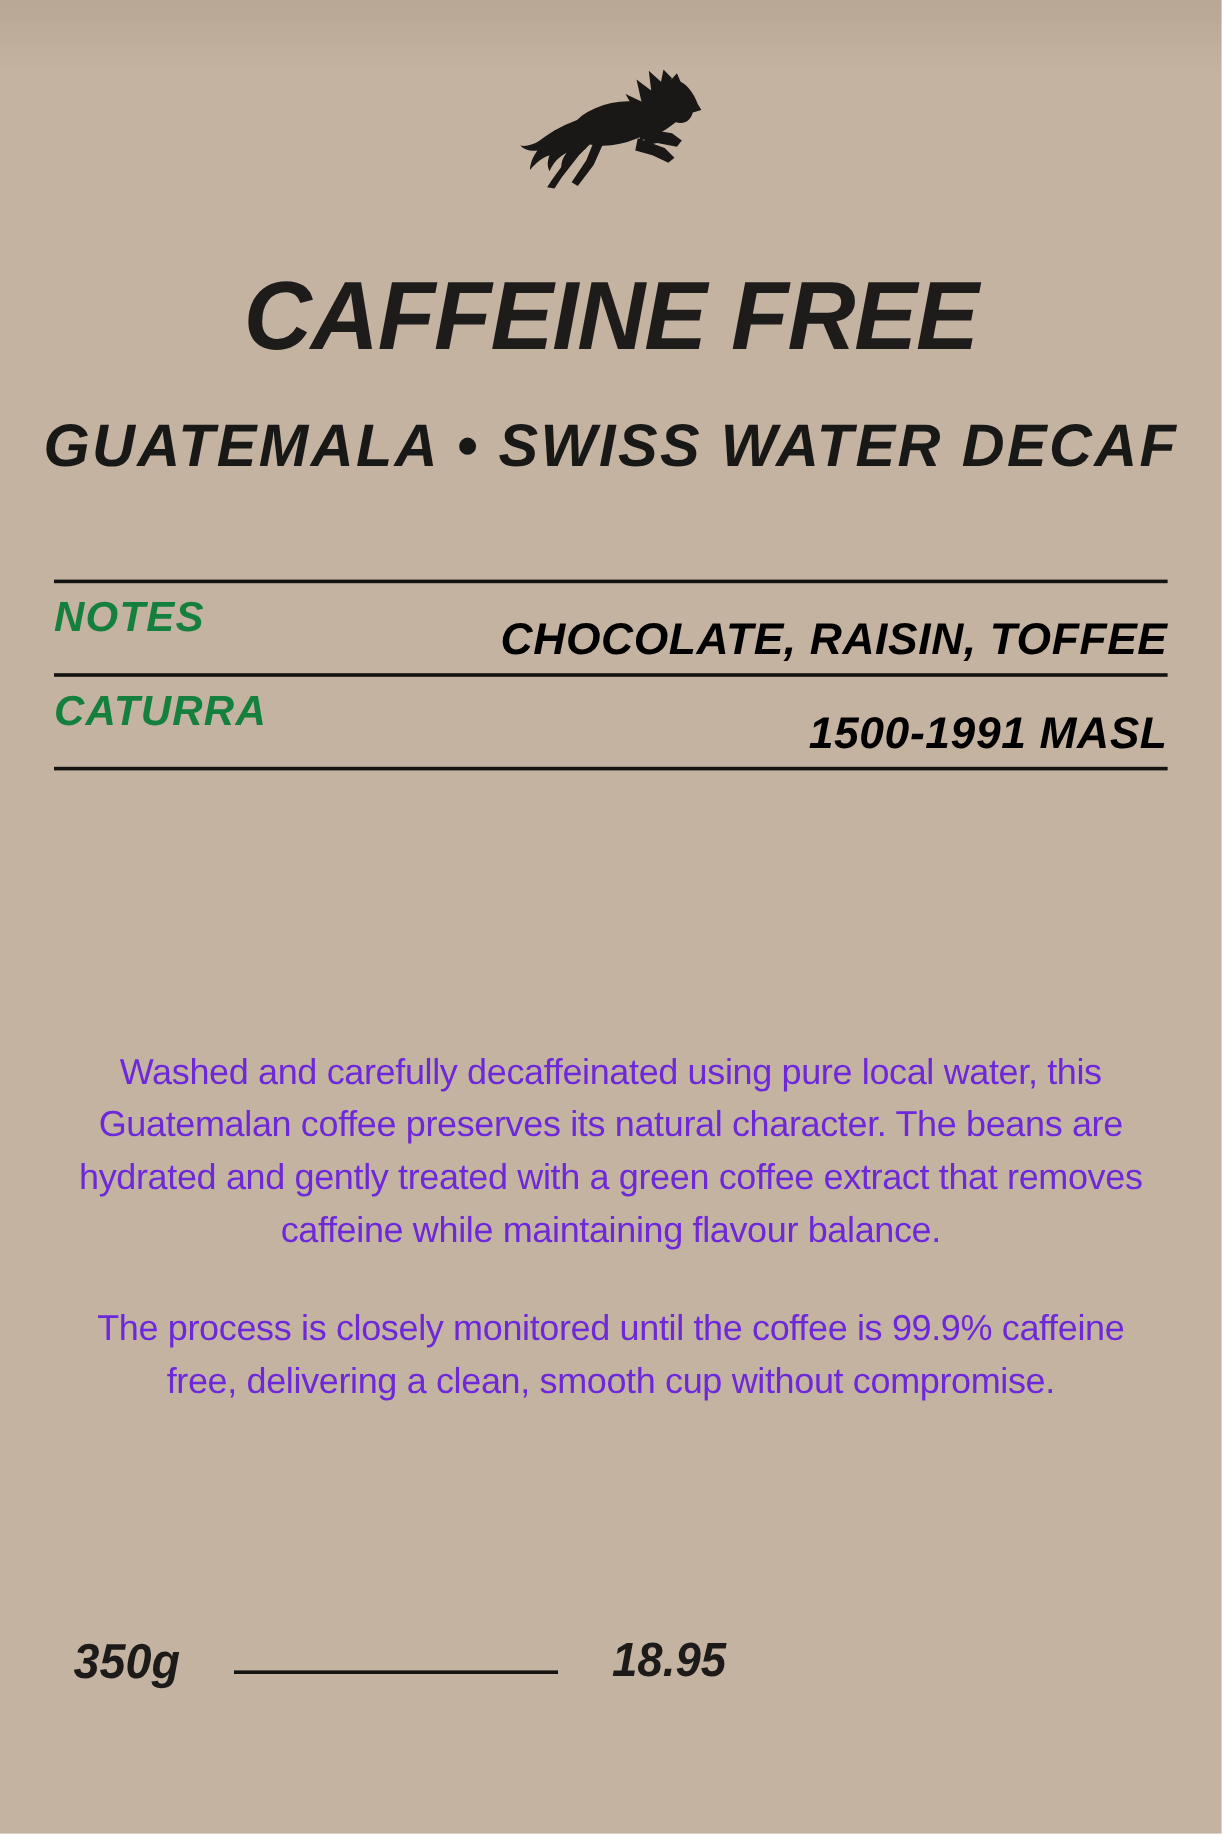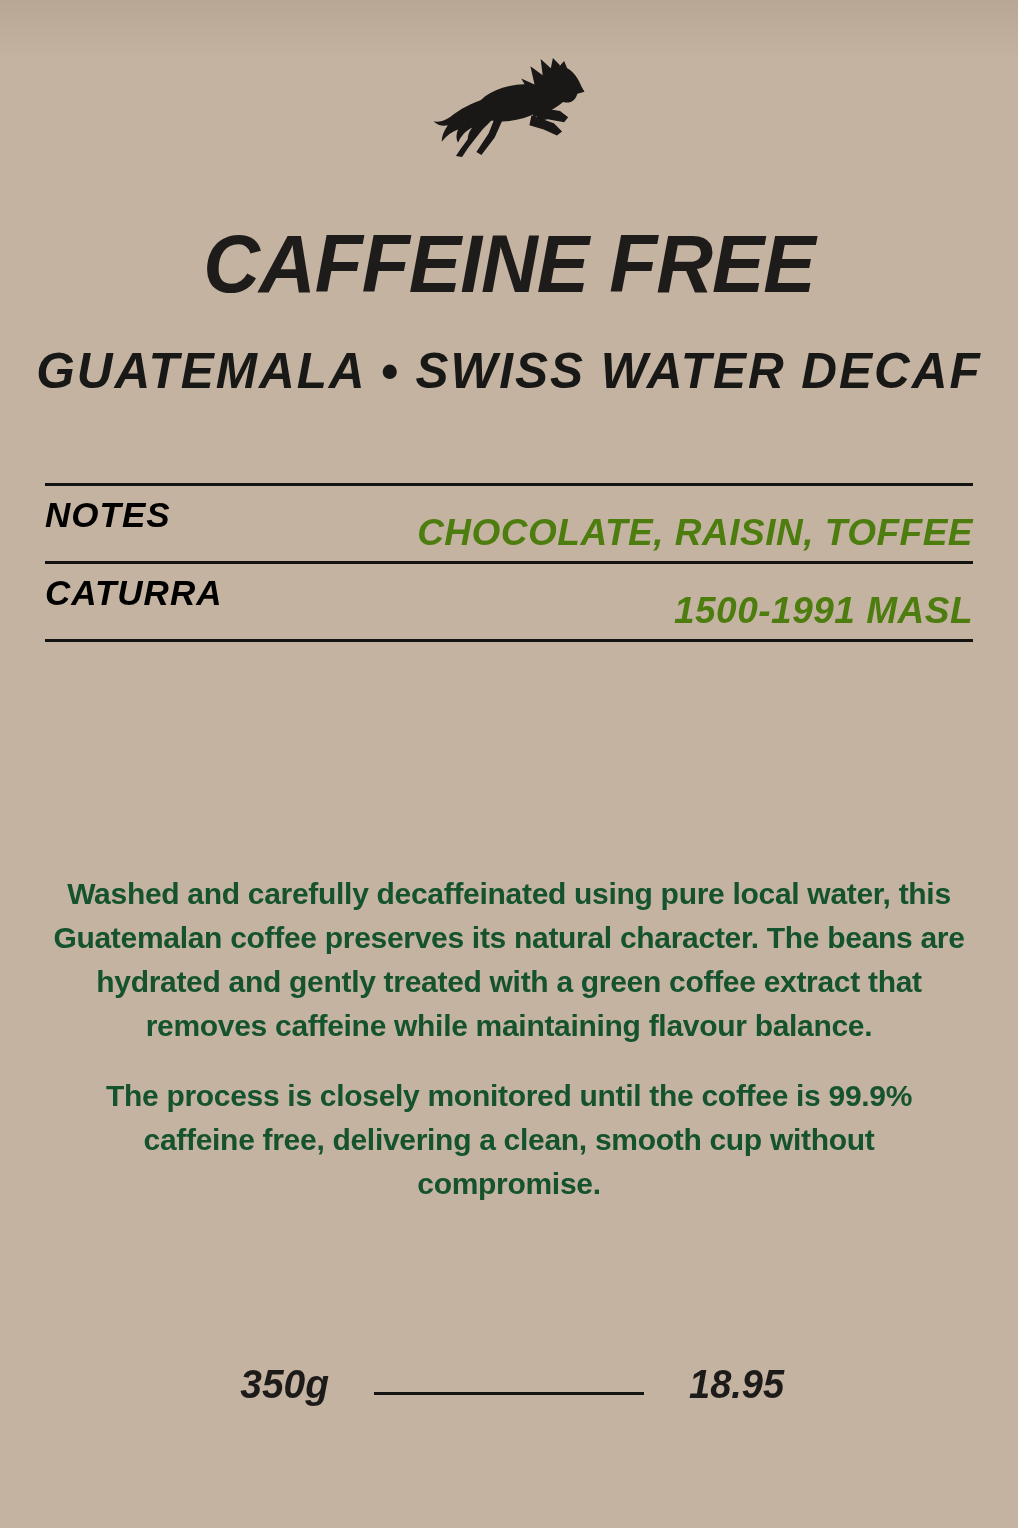--- a/index.html
+++ b/index.html
@@ -31,38 +31,38 @@
   .specs{
     position:absolute;top:483px;left:45px;right:45px;
     border-bottom:3px solid #131312;
   }
   .spec-row{
     height:75px;border-top:3px solid #131312;
     display:flex;justify-content:space-between;
   }
   .spec-label{
     font-size:35px;font-weight:bold;font-style:italic;
-    letter-spacing:1px;margin-top:9px;color:#000000;text-align:center;
+    letter-spacing:1px;margin-top:9px;color:#15803d;text-align:center;
   }
   .spec-value{
     font-size:37px;font-weight:bold;font-style:italic;
-    letter-spacing:0.5px;align-self:flex-end;margin-bottom:7px;color:#4d7c0f;
+    letter-spacing:0.5px;align-self:flex-end;margin-bottom:7px;color:#000000;
   }
   .description{
     position:absolute;top:872px;left:48px;right:48px;
     text-align:center;
   }
   .description p{
-    margin:0;font-size:30px;font-weight:bold;line-height:44px;
-    letter-spacing:-0.3px;color:#14532d;
+    margin:0;font-size:30px;font-weight:normal;line-height:44px;
+    letter-spacing:-0.3px;color:#6d28d9;
   }
-  .description p + p{margin-top:26px;}
+  .description p + p{margin-top:38px;}
   .pricing{
     position:absolute;top:1352px;left:0;right:0;
-    display:flex;flex-direction:column;align-items:center;
+    display:flex;align-items:center;
   }
   .price-row{
     display:grid;grid-template-columns:150px 270px 150px;
     column-gap:45px;align-items:center;height:65px;
   }
   .price-size{
     font-size:41px;font-style:italic;font-weight:700;
     text-align:right;color:#1c1b1a;transform:scaleX(0.95);transform-origin:right;
   }
   .price-divider{

